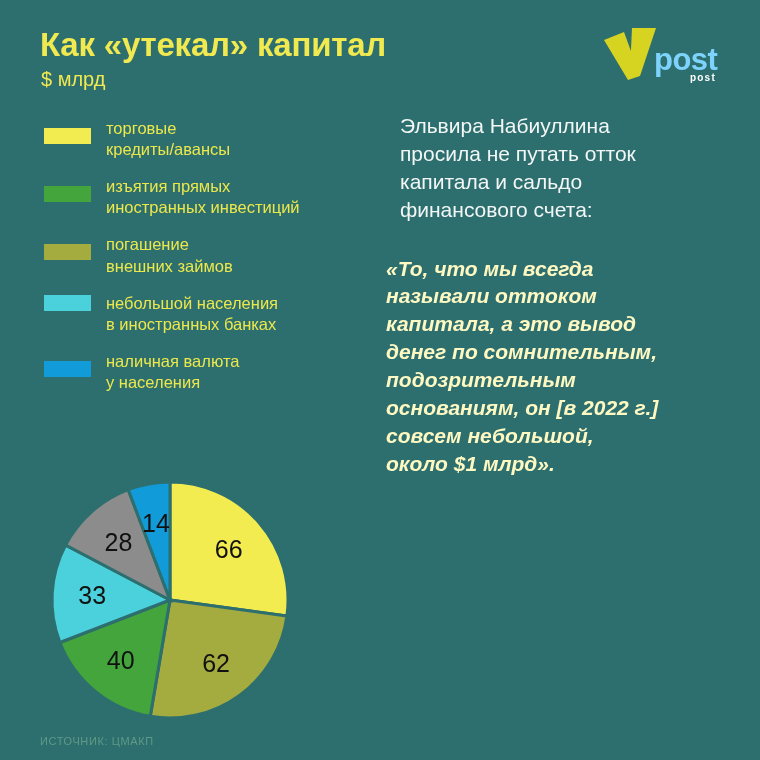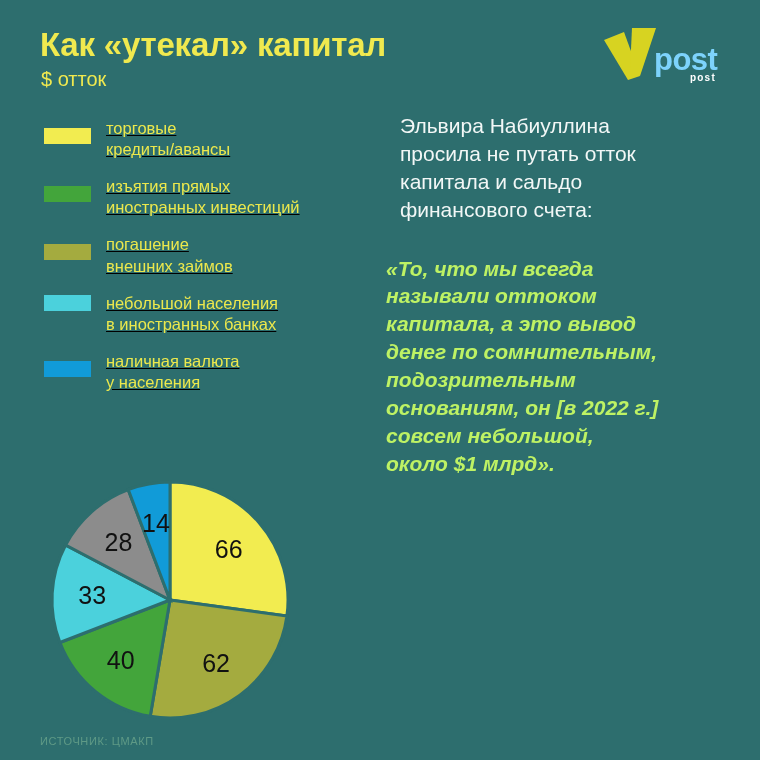--- a/index.html
+++ b/index.html
@@ -82,21 +82,20 @@
   .legend {
     position: absolute;
     left: 44px;
     top: 118px;
     width: 320px;
   }
   .legend-item {
     display: flex;
     align-items: flex-start;
     margin-bottom: 16px;
-    text-decoration: underline;
   }
   .legend-swatch {
     width: 47px;
     height: 16px;
     flex: 0 0 auto;
     margin-top: 10px;
   }
   .legend-label {
     margin-left: 15px;
     font-size: 16.5px;
@@ -143,38 +142,38 @@
   }
   .para {
     color: #f2f7f6;
     font-size: 21px;
     line-height: 1.34;
     white-space: pre-line;
   }
   .para-intro { margin: 0 0 0 14px; }
   .quote {
     margin: 30px 0 0 0;
-    color: #bef264;
+    color: #fef9c3;
     font-size: 21px;
     font-weight: 700;
     font-style: italic;
     line-height: 1.33;
     white-space: pre-line;
   }
   .para-outro {
     margin: 30px 0 0 0;
   }
 </style>
 </head>
 <body>
 
 <div class="canvas">
 
   <div class="title">Как «утекал» капитал</div>
-  <div class="subtitle">$ отток</div>
+  <div class="subtitle">$ млрд</div>
 
   <div class="logo">
     <svg class="logo-v" viewBox="0 0 62 56">
       <polygon points="2,14 22,6 38,50 26,54" fill="#d7d321"></polygon>
       <polygon points="30,2 54,2 38,50 28,44" fill="#d7d321"></polygon>
     </svg>
     <div class="logo-post">post</div>
     <div class="logo-media">post</div>
   </div>
 

